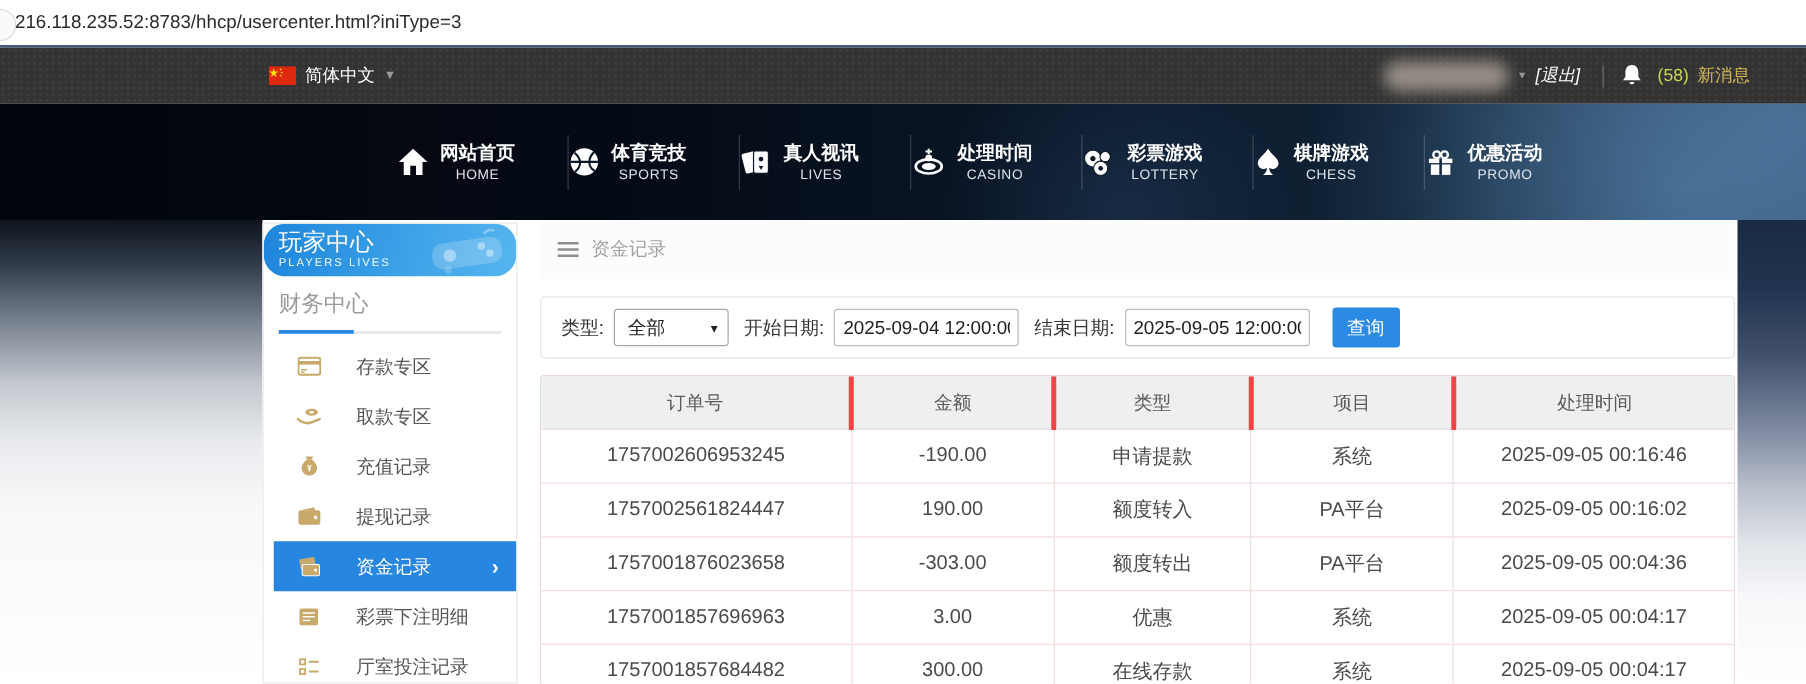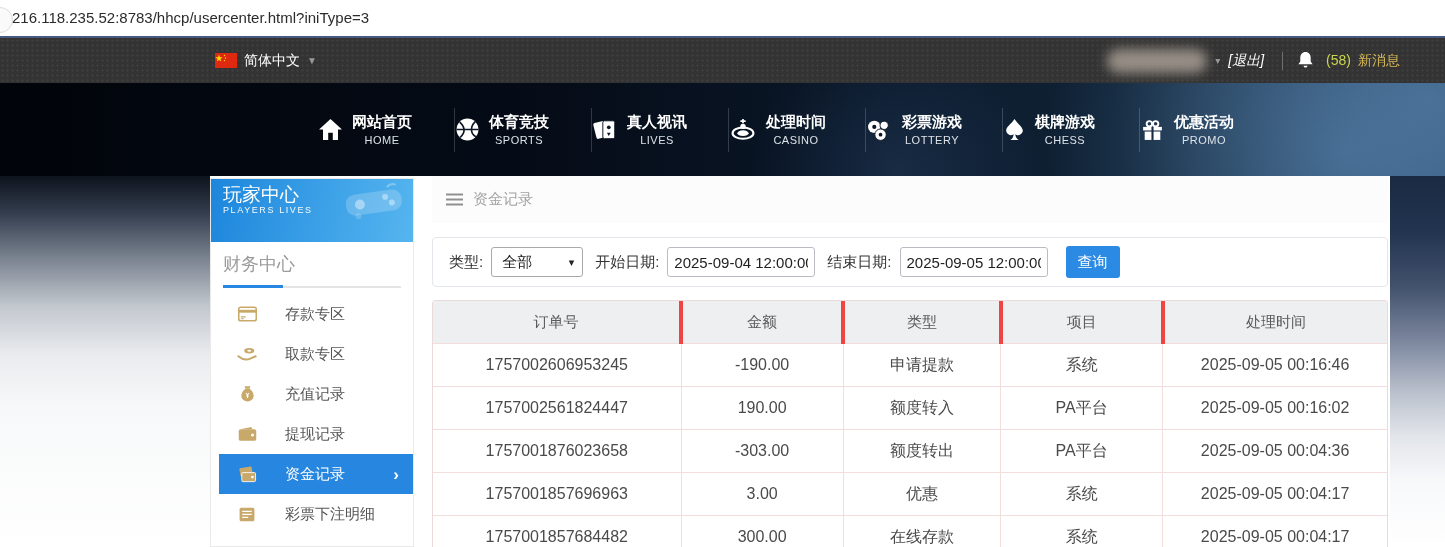--- a/index.html
+++ b/index.html
@@ -42,21 +42,21 @@
   .nav-icon{display:flex;}
 
   
   .bg-left{position:absolute;top:176px;left:0;width:210px;height:371px;
     background:linear-gradient(180deg,#0e141d 0%,#333d4e 10%,#79828f 22%,#c2c7ce 35%,#e9ebee 48%,#f7f8f9 62%,#fff 100%);}
   .bg-right{position:absolute;top:176px;left:1390px;right:0;height:371px;
     background:linear-gradient(180deg,#1a2a42 0%,#223450 15%,#43526d 30%,#7e89a0 45%,#b9c0cc 58%,#e2e5ea 70%,#f7f8fa 82%,#fff 100%);}
 
   
   .sidebar{position:absolute;top:178px;left:210px;width:204px;height:369px;background:#fff;border:1px solid #e9e9e9;box-sizing:border-box;overflow:hidden;}
-  .side-head{height:63px;background:linear-gradient(100deg,#1d86dc 0%,#3fa3e8 60%,#55b5ef 100%);position:relative;color:#fff;padding:5px 0 0 12px;box-sizing:border-box;overflow:hidden;}
+  .side-head{height:42px;background:linear-gradient(100deg,#1d86dc 0%,#3fa3e8 60%,#55b5ef 100%);position:relative;color:#fff;padding:5px 0 0 12px;box-sizing:border-box;overflow:hidden;border-radius:17px;}
   .side-head-zh{font-size:19px;display:block;line-height:21px;}
   .side-head-en{font-size:9px;letter-spacing:1.6px;display:block;opacity:0.95;}
   .gamepad{position:absolute;right:10px;top:5px;transform:rotate(-8deg);}
   .side-section{padding:10px 12px 0;}
   .side-section-label{color:#9b9b9b;font-size:18px;}
   .side-section-line{margin-top:10px;height:2px;background:#e4e4e4;position:relative;}
   .side-section-line::before{content:"";position:absolute;left:0;top:-1px;width:60px;height:3px;background:#2787e0;}
   .side-menu{margin-top:6px;}
   .side-item{height:40px;display:flex;align-items:center;margin-left:8px;padding-left:18px;position:relative;cursor:pointer;}
   .s-icon{width:20px;height:20px;margin-right:28px;display:flex;align-items:center;justify-content:center;}

